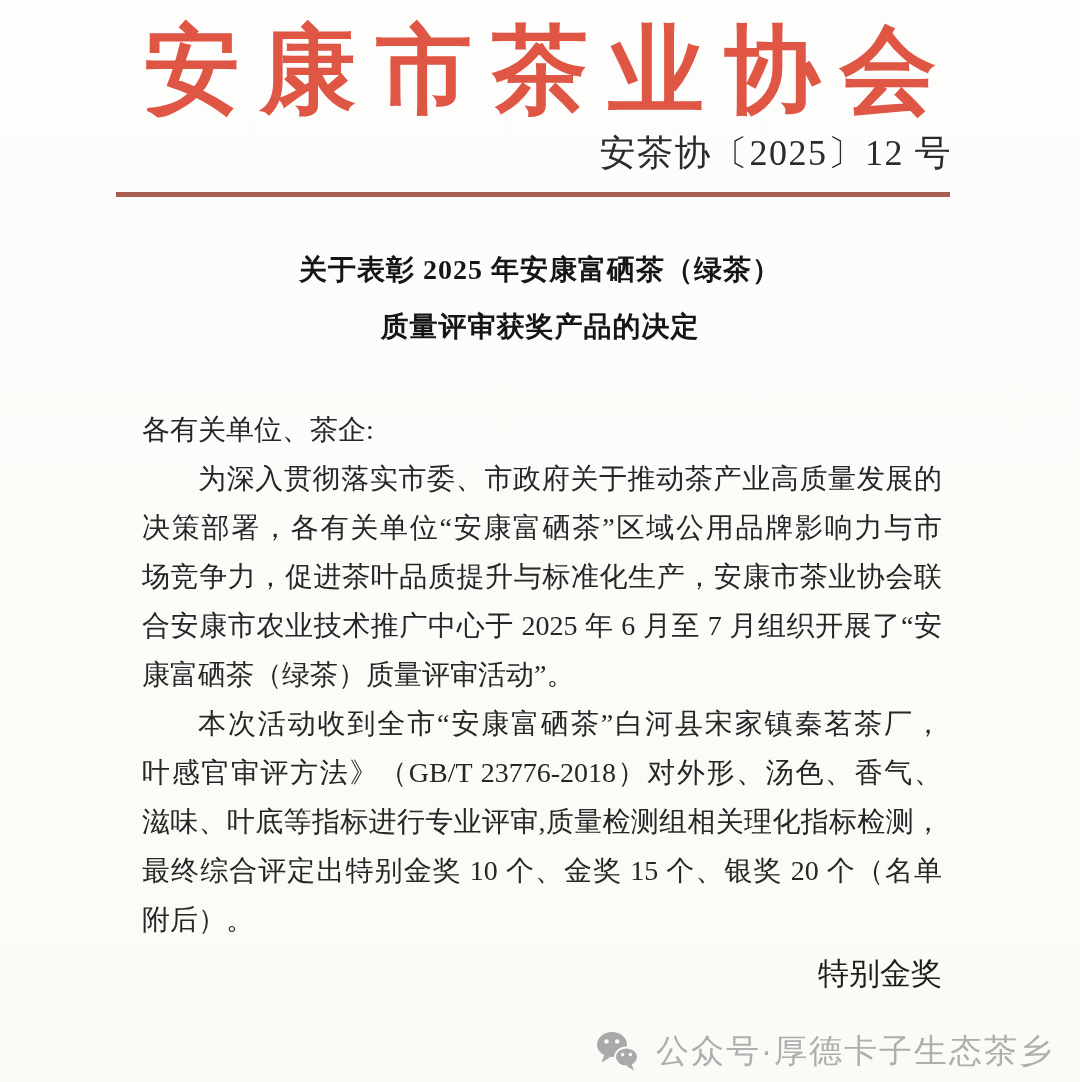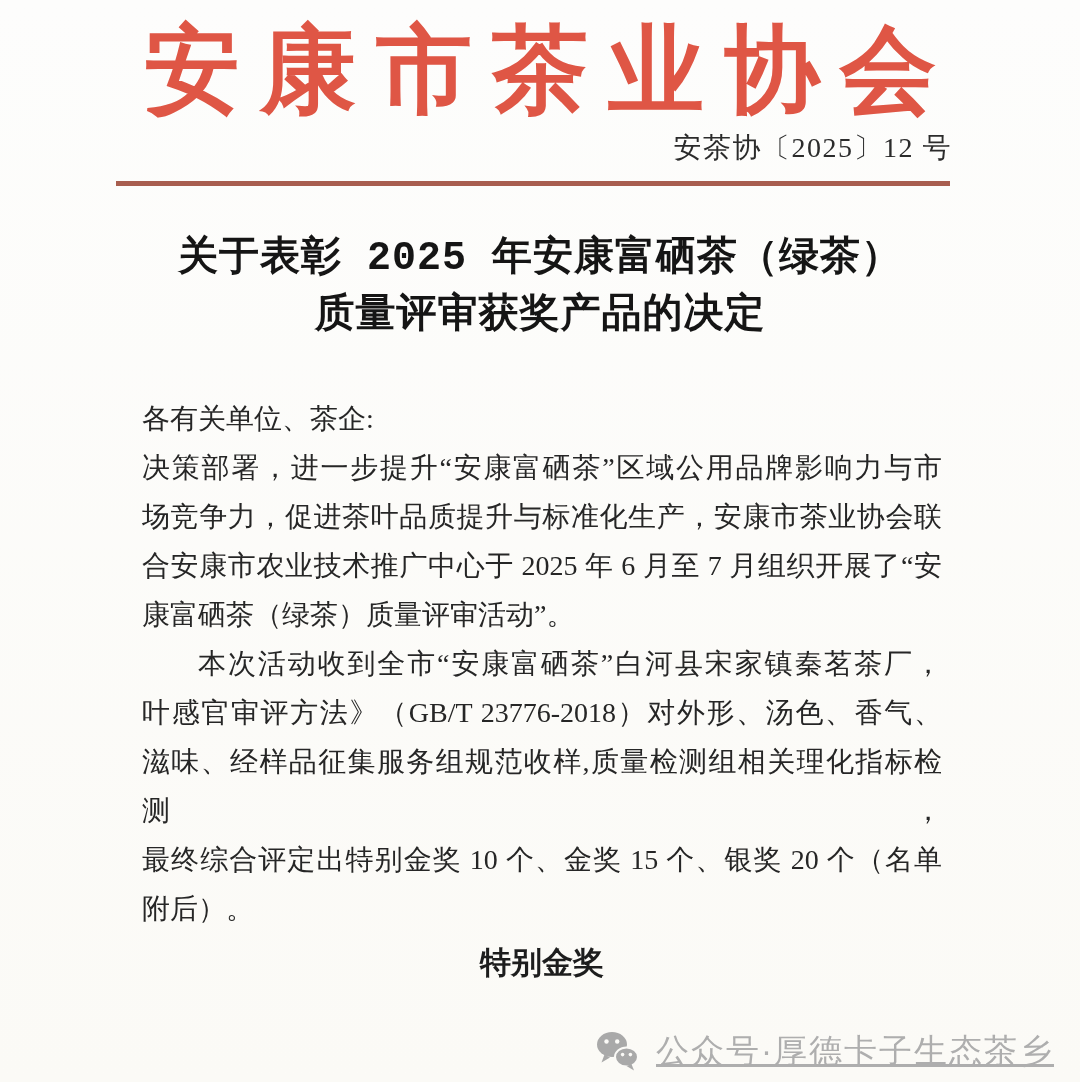--- a/index.html
+++ b/index.html
@@ -23,54 +23,53 @@
     font-weight:700;
     letter-spacing:20px;
     text-indent:20px;
     line-height:1.18;
     white-space:nowrap;
   }
   .doc-number {
     margin-top:2px;
     padding-right:128px;
     text-align:right;
-    font-size:28px;
+    font-size:36px;
     letter-spacing:1.5px;
     color:#2b2b2b;
   }
   .red-rule {
     margin:14px 130px 0 116px;
     height:5px;
     background:#a85e4f;
   }
   .doc-title {
     margin-top:44px;
     text-align:center;
-    font-size:40px;
+    font-size:28px;
     font-weight:700;
     line-height:57px;
     letter-spacing:1px;
     color:#151515;
     white-space:nowrap;
-    font-family:Liberation Mono, monospace;
   }
   .body-text {
     margin:50px 138px 0 142px;
     font-size:28px;
     line-height:49px;
     color:#262626;
   }
   .bline { white-space:nowrap; }
   .jline { text-align:justify; text-align-last:justify; white-space:normal; }
   .indent { text-indent:2em; }
   .section-heading {
     margin-top:10px;
-    text-align:center;
+    text-align:right;
     font-size:31px;
-    font-weight:700;
+    font-weight:400;
     line-height:40px;
     color:#1d1d1d;
   }
   .award-item {
     margin-top:10px;
     font-size:29px;
     line-height:40px;
     text-indent:2em;
     color:#262626;
   }
@@ -78,21 +77,20 @@
     position:absolute;
     right:26px; bottom:8px;
     display:flex;
     align-items:center;
     gap:16px;
     color:#aeaeae;
     font-size:33px;
     letter-spacing:2px;
     font-family:"Liberation Sans","DejaVu Sans",sans-serif;
     white-space:nowrap;
-    text-decoration:underline;
   }
   .watermark svg { display:block; flex:0 0 auto; }
 </style>
 </head>
 <body>
 
 <div class="page">
 
   <div class="org-title">安康市茶业协会</div>
 
@@ -102,30 +100,31 @@
 
   <div class="doc-title">
     <div>关于表彰 2025 年安康富硒茶（绿茶）</div>
     <div>质量评审获奖产品的决定</div>
   </div>
 
   <div class="body-text">
     <div class="bline">各有关单位、茶企:</div>
 
     <div>
-      <div class="jline">决策部署，进一步提升“安康富硒茶”区域公用品牌影响力与市</div>
+      <div class="jline indent">为深入贯彻落实市委、市政府关于推动茶产业高质量发展的</div>
+      <div class="jline">决策部署，各有关单位“安康富硒茶”区域公用品牌影响力与市</div>
       <div class="jline">场竞争力，促进茶叶品质提升与标准化生产，安康市茶业协会联</div>
       <div class="jline">合安康市农业技术推广中心于 2025 年 6 月至 7 月组织开展了“安</div>
       <div class="bline">康富硒茶（绿茶）质量评审活动”。</div>
     </div>
 
     <div>
       <div class="jline indent">本次活动收到全市“安康富硒茶”白河县宋家镇秦茗茶厂，</div>
       <div class="jline">叶感官审评方法》（GB/T 23776-2018）对外形、汤色、香气、</div>
-      <div class="jline">滋味、经样品征集服务组规范收样,质量检测组相关理化指标检测，</div>
+      <div class="jline">滋味、叶底等指标进行专业评审,质量检测组相关理化指标检测，</div>
       <div class="jline">最终综合评定出特别金奖 10 个、金奖 15 个、银奖 20 个（名单</div>
       <div class="bline">附后）。</div>
     </div>
 
     <div class="section-heading">特别金奖</div>
 
   </div>
 
   <div class="watermark">
     <span>

